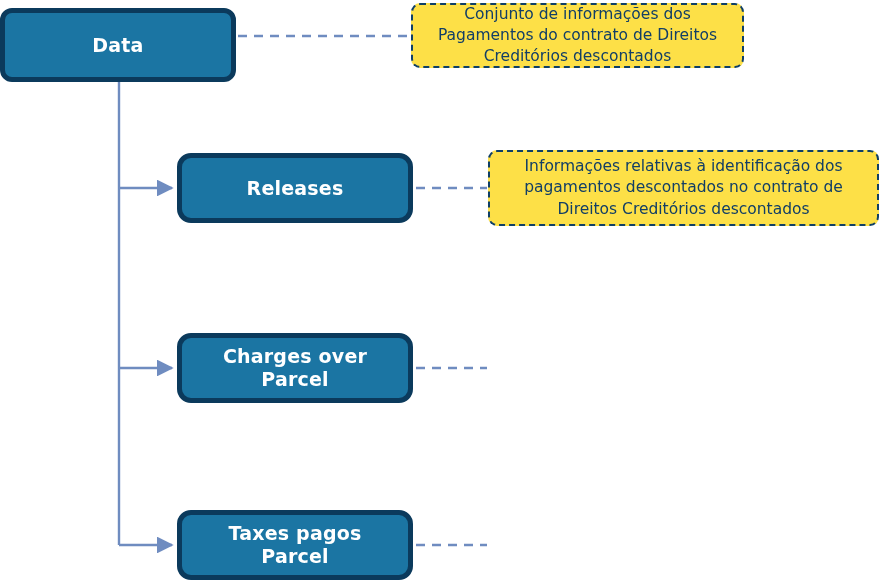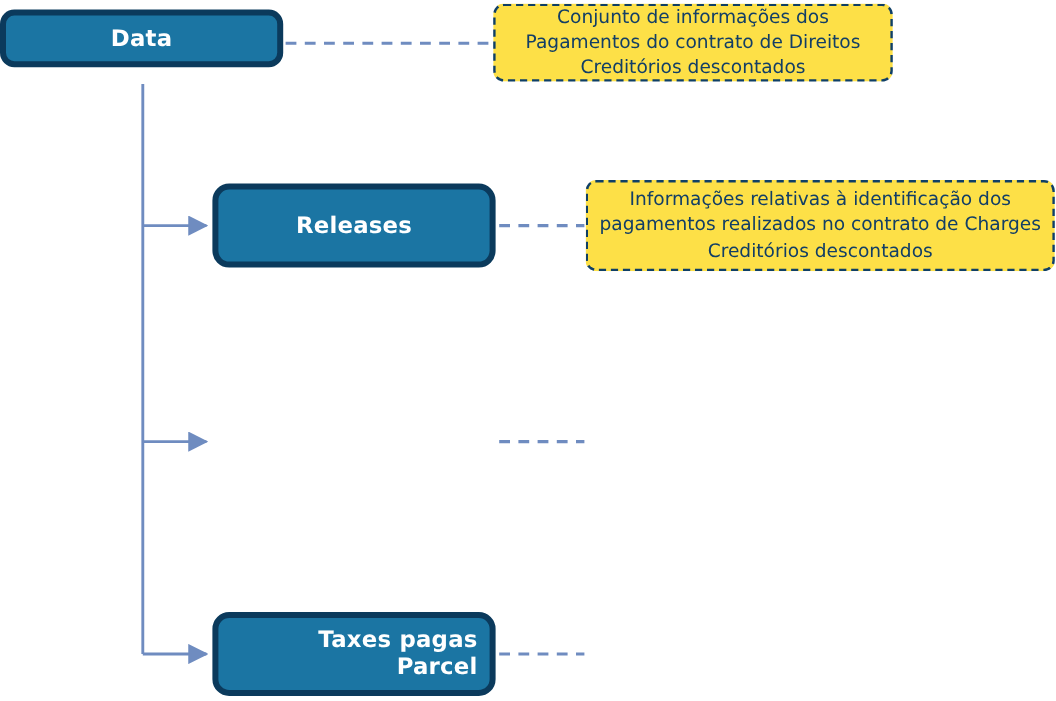--- a/index.html
+++ b/index.html
@@ -41,28 +41,27 @@
     font-size: 19px;
     font-weight: bold;
     letter-spacing: 0.2px;
     line-height: 1.2;
     padding: 0 10px;
   }
   .node.root {
     left: 0px;
     top: 8px;
     width: 236px;
-    height: 48px;
+    height: 74px;
     border-radius: 12px;
   }
   .node.child {
     left: 177px;
     width: 236px;
     height: 70px;
-    text-align: right;
   }
   .node.child.c1 { top: 153px; }
   .node.child.c2 { top: 333px; }
   .node.child.c3 { top: 510px; }
 
   
   .note {
     position: absolute;
     box-sizing: border-box;
     border: 2px dashed #0f3f66;
@@ -131,21 +130,24 @@
     <span>Data</span>
   </div>
   <div class="note n0">
     <span class="note-text">Conjunto de informações dos Pagamentos do contrato de Direitos Creditórios descontados</span>
   </div>
 
   <div class="node child c1">
     <span>Releases</span>
   </div>
   <div class="note n1">
-    <span class="note-text">Informações relativas à identificação dos pagamentos realizados no contrato de Charges Creditórios descontados</span>
+    <span class="note-text">Informações relativas à identificação dos pagamentos descontados no contrato de Direitos Creditórios descontados</span>
   </div>
 
+  <div class="node child c2">
+    <span>Charges over Parcel</span>
+  </div>
 
   <div class="node child c3">
-    <span>Taxes pagas Parcel</span>
+    <span>Taxes pagos Parcel</span>
   </div>
 
 </div>
 
 </body></html>

